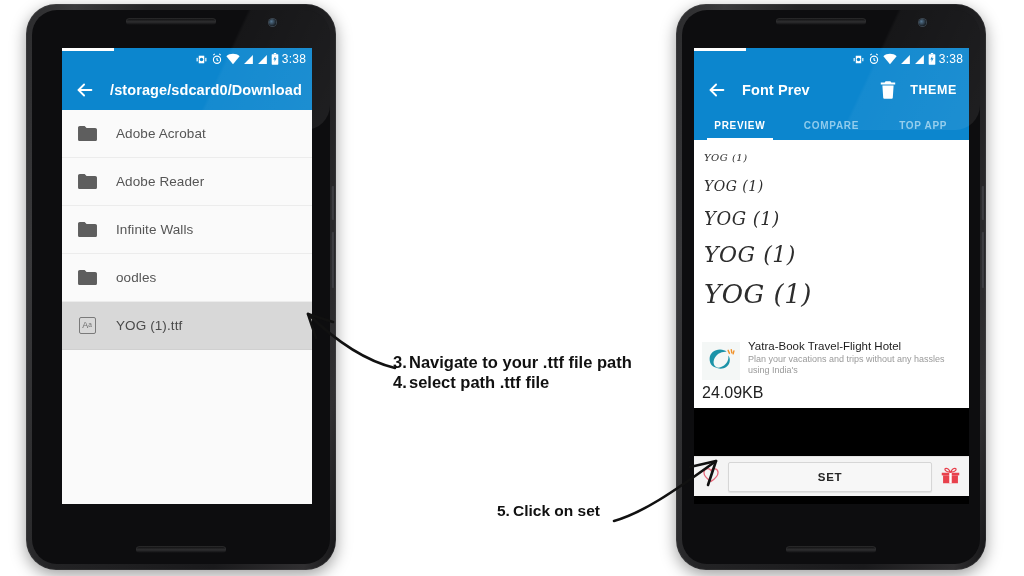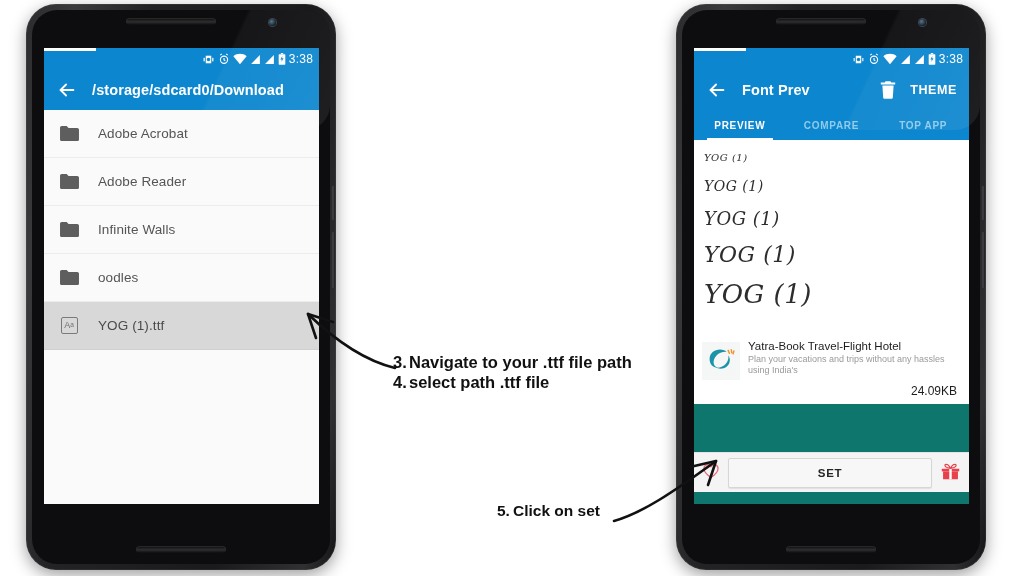--- a/index.html
+++ b/index.html
@@ -119,21 +119,21 @@
     position:relative;
   }
   .adtxt{flex:1 1 auto;padding:0 6px 0 8px;min-width:0;}
   .adtitle{font-size:11.5px;color:#1d1d1d;line-height:13.5px;}
   .adsub{font-size:9px;color:#9a9a9a;line-height:11px;margin-top:0;}
   .gobtn{
     width:68px;height:40px;background:#4A9A22;color:#fff;flex:0 0 auto;
     display:flex;align-items:center;justify-content:center;margin-top:4px;
     font-size:10px;font-weight:bold;letter-spacing:.6px;cursor:pointer;
   }
-  .adsize{text-align:right;font-size:12px;color:#1d1d1d;padding:4px 4px 2px 0;}
+  .adsize{text-align:left;font-size:16px;color:#1d1d1d;padding:4px 4px 2px 0;}
 
   
   .botbar{
     background:#f4f4f4;display:flex;align-items:center;
     padding:0 8px;box-sizing:border-box;height:40px;border-top:1px solid #e4e4e4;margin-top:48px;
   }
   .setbtn{
     flex:1 1 auto;height:28px;background:#f7f7f7;border:1px solid #d6d6d6;
     border-radius:2px;display:flex;align-items:center;justify-content:center;
     font-size:11.5px;font-weight:bold;color:#262626;letter-spacing:.7px;
@@ -155,21 +155,21 @@
 
   <div class="phone" style="left:26px;top:4px;width:310px;height:566px;">
     <div class="body"></div>
     <div class="bezel-inner"></div>
     <div class="grille" style="left:100px;top:14px;width:90px;"></div>
     <div class="cam" style="left:243px;top:15px;"></div>
     <div class="grille" style="left:110px;top:542px;width:90px;"></div>
     <div class="sidebtn" style="left:305px;top:182px;height:34px;"></div>
     <div class="sidebtn" style="left:305px;top:228px;height:56px;"></div>
 
-    <div class="screen" style="left:18px;top:44px;width:275px;height:456px;">
+    <div class="screen" style="left:36px;top:44px;width:250px;height:456px;">
 
       <div class="statusbar">
         <div class="dl-tick"></div>
         <div class="sicons">
           <span>
             <svg width="13" height="13" viewBox="0 0 24 24" fill="#fff">
               <path d="M3 8h2v8H3zM19 8h2v8h-2zM7 5h10v14H7z" opacity=".25"></path>
               <path d="M7 5h10v14H7zM3 9h2v6H3zM19 9h2v6h-2z" fill="#fff"></path>
               <circle cx="12" cy="12" r="3.2" fill="#0C86CE"></circle>
             </svg>
@@ -263,21 +263,21 @@
 
   <div class="phone" style="left:676px;top:4px;width:310px;height:566px;">
     <div class="body"></div>
     <div class="bezel-inner"></div>
     <div class="grille" style="left:100px;top:14px;width:90px;"></div>
     <div class="cam" style="left:243px;top:15px;"></div>
     <div class="grille" style="left:110px;top:542px;width:90px;"></div>
     <div class="sidebtn" style="left:305px;top:182px;height:34px;"></div>
     <div class="sidebtn" style="left:305px;top:228px;height:56px;"></div>
 
-    <div class="screen" style="left:18px;top:44px;width:275px;height:456px;background:#0f766e;">
+    <div class="screen" style="left:18px;top:44px;width:275px;height:456px;background:#000000;">
 
       <div class="statusbar">
         <div class="dl-tick"></div>
         <div class="sicons">
           <span>
             <svg width="13" height="13" viewBox="0 0 24 24" fill="#fff">
               <path d="M7 5h10v14H7zM3 9h2v6H3zM19 9h2v6h-2z"></path>
               <circle cx="12" cy="12" r="3.2" fill="#0C86CE"></circle>
             </svg>
           </span>

